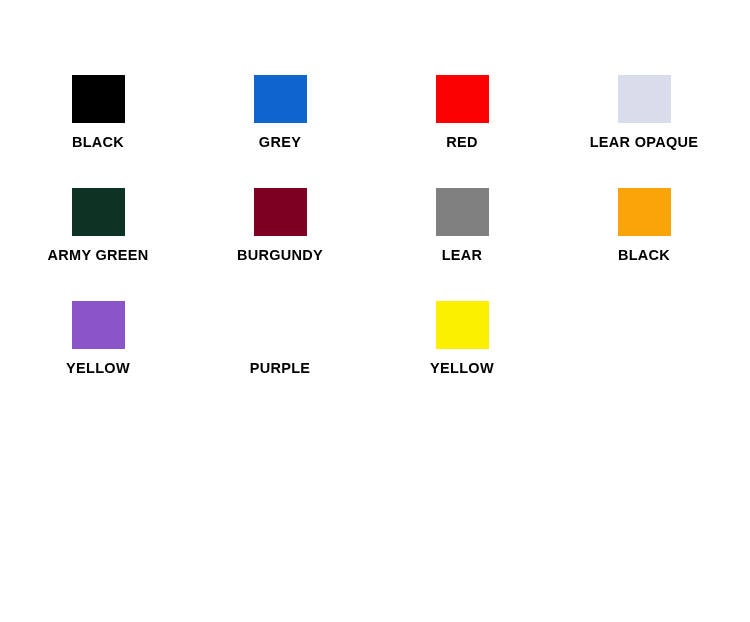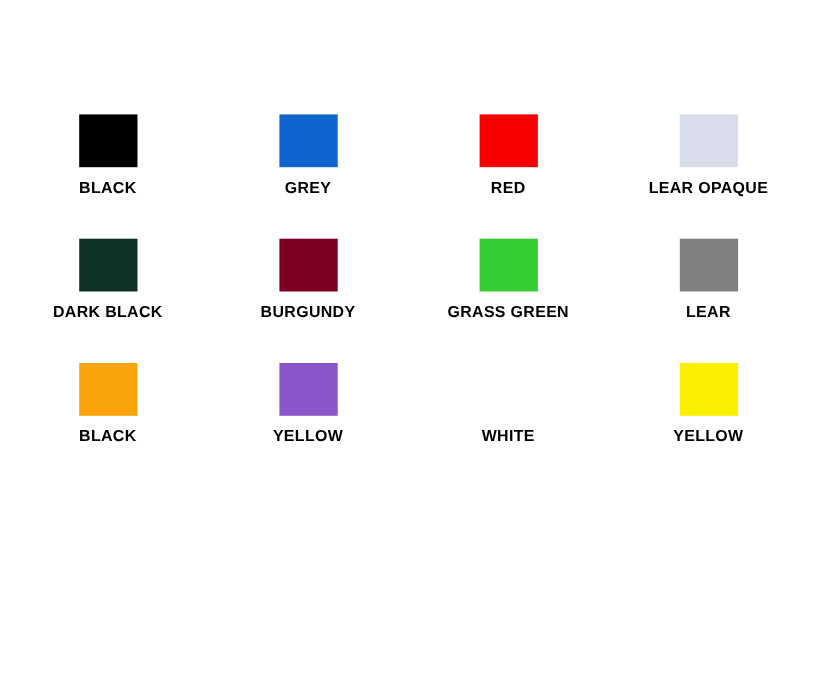--- a/index.html
+++ b/index.html
@@ -13,21 +13,21 @@
     font-family: "Liberation Sans", sans-serif;
     overflow: hidden;
   }
 
   .swatch-board {
     position: relative;
     width: 750px;
     height: 622px;
     background: #ffffff;
     box-sizing: border-box;
-    padding-top: 104px;
+    padding-top: 75px;
   }
 
   .swatch-grid {
     display: grid;
     grid-template-columns: repeat(4, 182px);
     grid-auto-rows: 113px;
     justify-content: start;
     margin-left: 7px;
   }
 
@@ -82,47 +82,43 @@
       <span class="swatch-chip" style="background-color: rgb(251, 0, 0);"></span>
       <span class="swatch-label">RED</span>
     </div>
 
     <div class="swatch-cell">
       <span class="swatch-chip" style="background-color: rgb(216, 220, 235);"></span>
       <span class="swatch-label">LEAR OPAQUE</span>
     </div>
     <div class="swatch-cell">
       <span class="swatch-chip" style="background-color: rgb(13, 51, 36);"></span>
-      <span class="swatch-label">DARK BLACK</span>
+      <span class="swatch-label">ARMY GREEN</span>
     </div>
     <div class="swatch-cell">
       <span class="swatch-chip" style="background-color: rgb(125, 0, 35);"></span>
       <span class="swatch-label">BURGUNDY</span>
-    </div>
-    <div class="swatch-cell">
-      <span class="swatch-chip" style="background-color: rgb(51, 204, 51);"></span>
-      <span class="swatch-label">GRASS GREEN</span>
     </div>
 
     <div class="swatch-cell">
       <span class="swatch-chip" style="background-color: rgb(128, 128, 128);"></span>
       <span class="swatch-label">LEAR</span>
     </div>
     <div class="swatch-cell">
       <span class="swatch-chip" style="background-color: rgb(251, 164, 10);"></span>
       <span class="swatch-label">BLACK</span>
     </div>
     <div class="swatch-cell">
       <span class="swatch-chip" style="background-color: rgb(138, 85, 200);"></span>
       <span class="swatch-label">YELLOW</span>
     </div>
 
     <div class="swatch-cell">
       <span class="swatch-chip" style="background-color: rgb(255, 255, 255);"></span>
-      <span class="swatch-label">WHITE</span>
+      <span class="swatch-label">PURPLE</span>
     </div>
     <div class="swatch-cell">
       <span class="swatch-chip" style="background-color: rgb(250, 240, 0);"></span>
       <span class="swatch-label">YELLOW</span>
     </div>
     <div class="swatch-cell empty">
       <span class="swatch-chip" style="background-color: rgb(255, 255, 255);"></span>
       <span class="swatch-label"></span>
     </div>
     <div class="swatch-cell empty">

